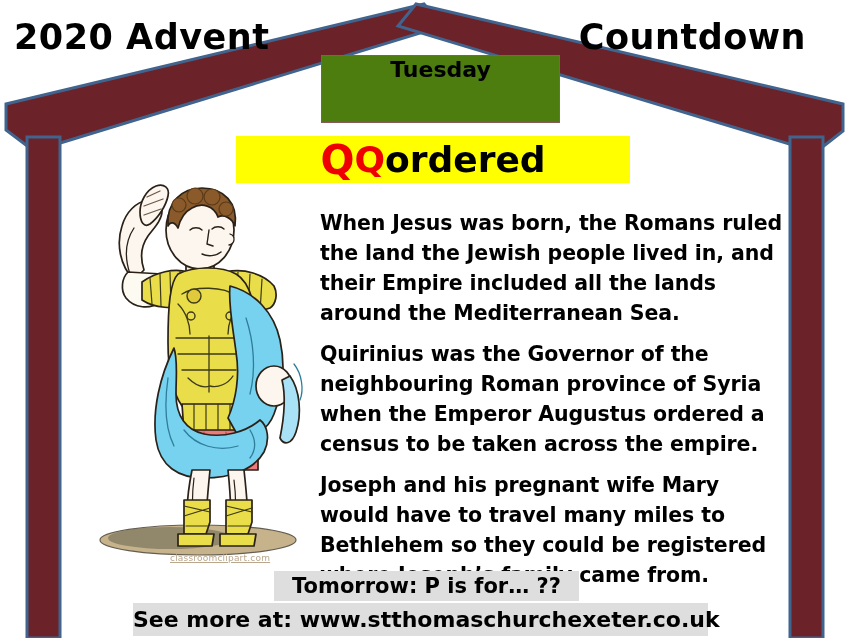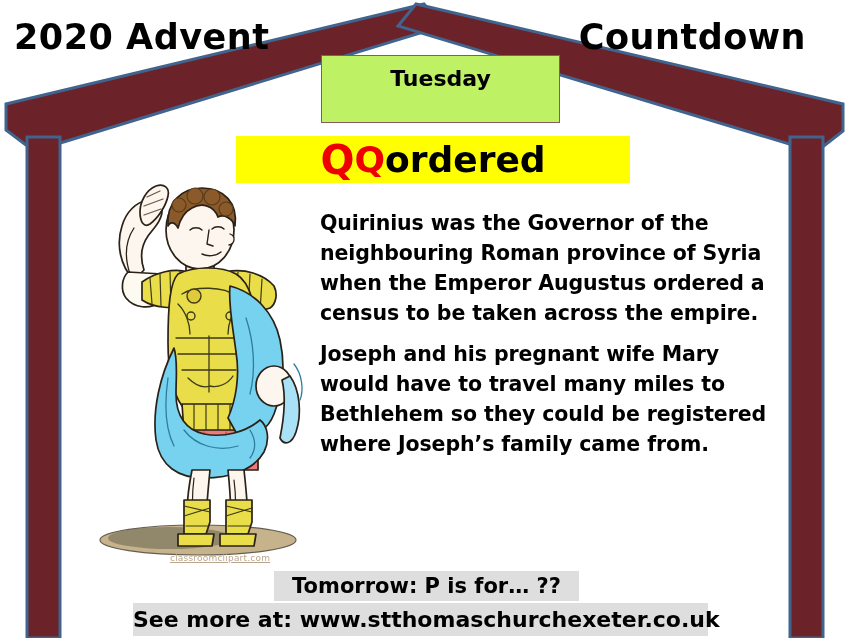--- a/index.html
+++ b/index.html
@@ -38,24 +38,24 @@
     white-space: nowrap;
   }
   #title-left  { left: 14px;  top: 17px; }
   #title-right { right: 44px; top: 17px; text-align: center; }
 
   
   #date-box {
     position: absolute;
     left: 321px; top: 55px;
     width: 239px; height: 68px;
-    background: #bef264;
+    background: #4d7c0f;
     border: 1px solid #8a5b5b;
     text-align: center;
-    padding-top: 10px;
+    padding-top: 1px;
   }
   #date-weekday {
     font-family: "DejaVu Sans", sans-serif;
     font-weight: bold;
     font-size: 22px;
     line-height: 26px;
     color: #000;
   }
   #date-line2 {
     font-family: "DejaVu Sans", sans-serif;
@@ -298,20 +298,21 @@
         <path d="M100 356 L136 356 L134 368 L100 368 Z" fill="#e9dd4a"></path>
         <path d="M148 322 L174 322 L174 344 L170 356 L148 356 Z" fill="#e9dd4a"></path>
         <path d="M148 328 L174 334 M148 338 L174 330 M150 348 L172 348" fill="none" stroke="#3c3a18" stroke-width="1.2"></path>
         <path d="M142 356 L178 356 L176 368 L142 368 Z" fill="#e9dd4a"></path>
       </g>
     </svg>
     <div class="wm">classroomclipart.com</div>
   </div>
 
   <div id="body-text">
+    <p class="para">When Jesus was born, the Romans ruled the land the Jewish people lived in, and their Empire included all the lands around the Mediterranean Sea.</p>
     <p class="para">Quirinius was the Governor of the neighbouring Roman province of Syria when the Emperor Augustus ordered a census to be taken across the empire.</p>
     <p class="para">Joseph and his pregnant wife Mary would have to travel many miles to Bethlehem so they could be registered where Joseph’s family came from.</p>
   </div>
 
   <div id="seemore-box">
     <span id="seemore-text">See more at: www.stthomaschurchexeter.co.uk</span>
   </div>
   <div id="tomorrow-box">
     <span id="tomorrow-text">Tomorrow: P is for… ??</span>
   </div>

